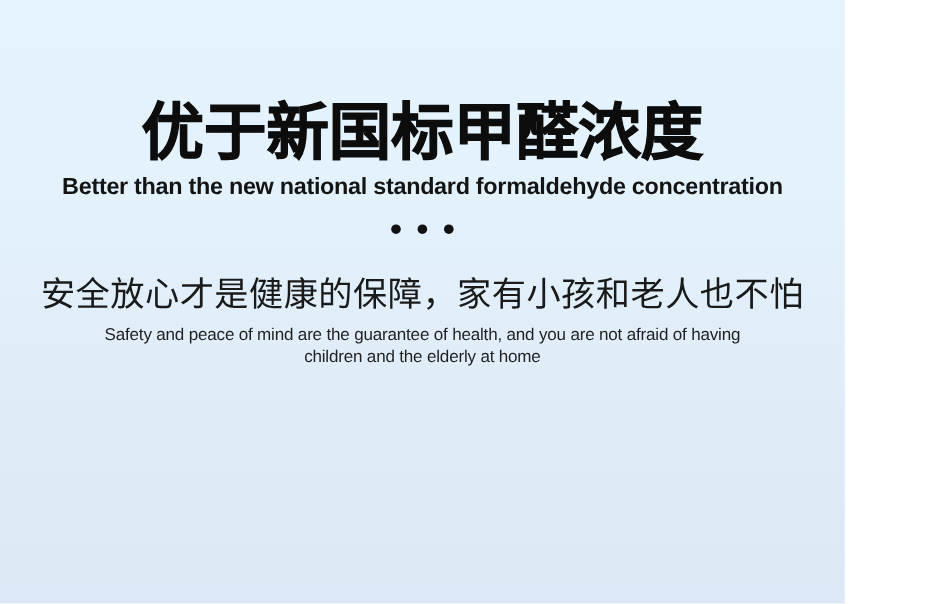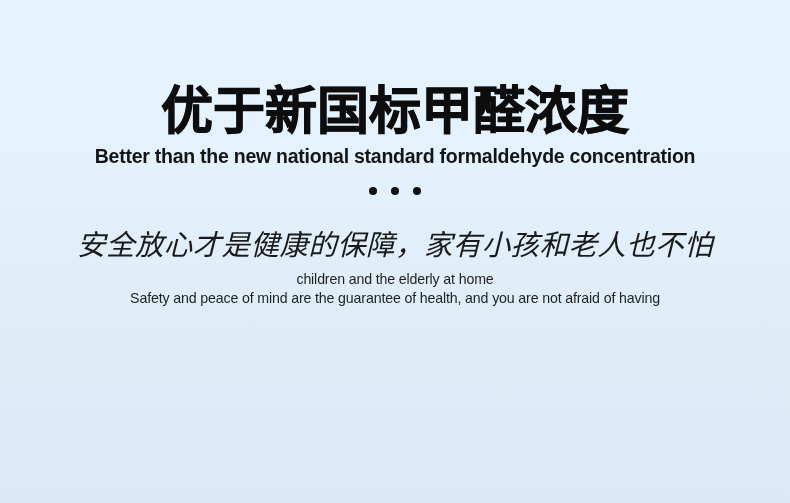--- a/index.html
+++ b/index.html
@@ -10,21 +10,21 @@
 
   body {
     width: 790px;
     height: 503px;
     overflow: hidden;
     font-family: "Liberation Sans", "DejaVu Sans", sans-serif;
   }
 
   #banner {
     position: relative;
-    width: 790px;
+    width: 704px;
     height: 503px;
     box-sizing: border-box;
     background: linear-gradient(to bottom,
                 #e5f3fe 0%,
                 #e4f2fd 30%,
                 #e0edf9 62%,
                 #dce8f5 100%);
     display: flex;
     flex-direction: column;
     align-items: center;
@@ -93,21 +93,20 @@
 
   .sub-cn {
     font-family: "DejaVu Sans", "Liberation Sans", sans-serif;
     font-size: 28.5px;
     line-height: 34px;
     font-weight: 400;
     color: #1a1a1a;
     letter-spacing: 0.4px;
     white-space: nowrap;
     text-align: center;
-    font-style: italic;
   }
 
   .sub-en {
     margin-top: 7px;
     width: 600px;
     font-family: "Liberation Sans", "DejaVu Sans", sans-serif;
     font-size: 14.2px;
     line-height: 18.5px;
     font-weight: 400;
     color: #1f1f1f;
@@ -138,20 +137,20 @@
 
   <div class="dot-divider">
     <span class="dot"></span>
     <span class="dot"></span>
     <span class="dot"></span>
   </div>
 
   <div class="sub-block">
     <div class="sub-cn">安全放心才是健康的保障，家有小孩和老人也不怕</div>
     <div class="sub-en">
+      <span class="en-line">Safety and peace of mind are the guarantee of health, and you are not afraid of having</span>
       <span class="en-line">children and the elderly at home</span>
-      <span class="en-line">Safety and peace of mind are the guarantee of health, and you are not afraid of having</span>
     </div>
   </div>
 
   <div class="filler"></div>
 
 </div>
 
 </body></html>

